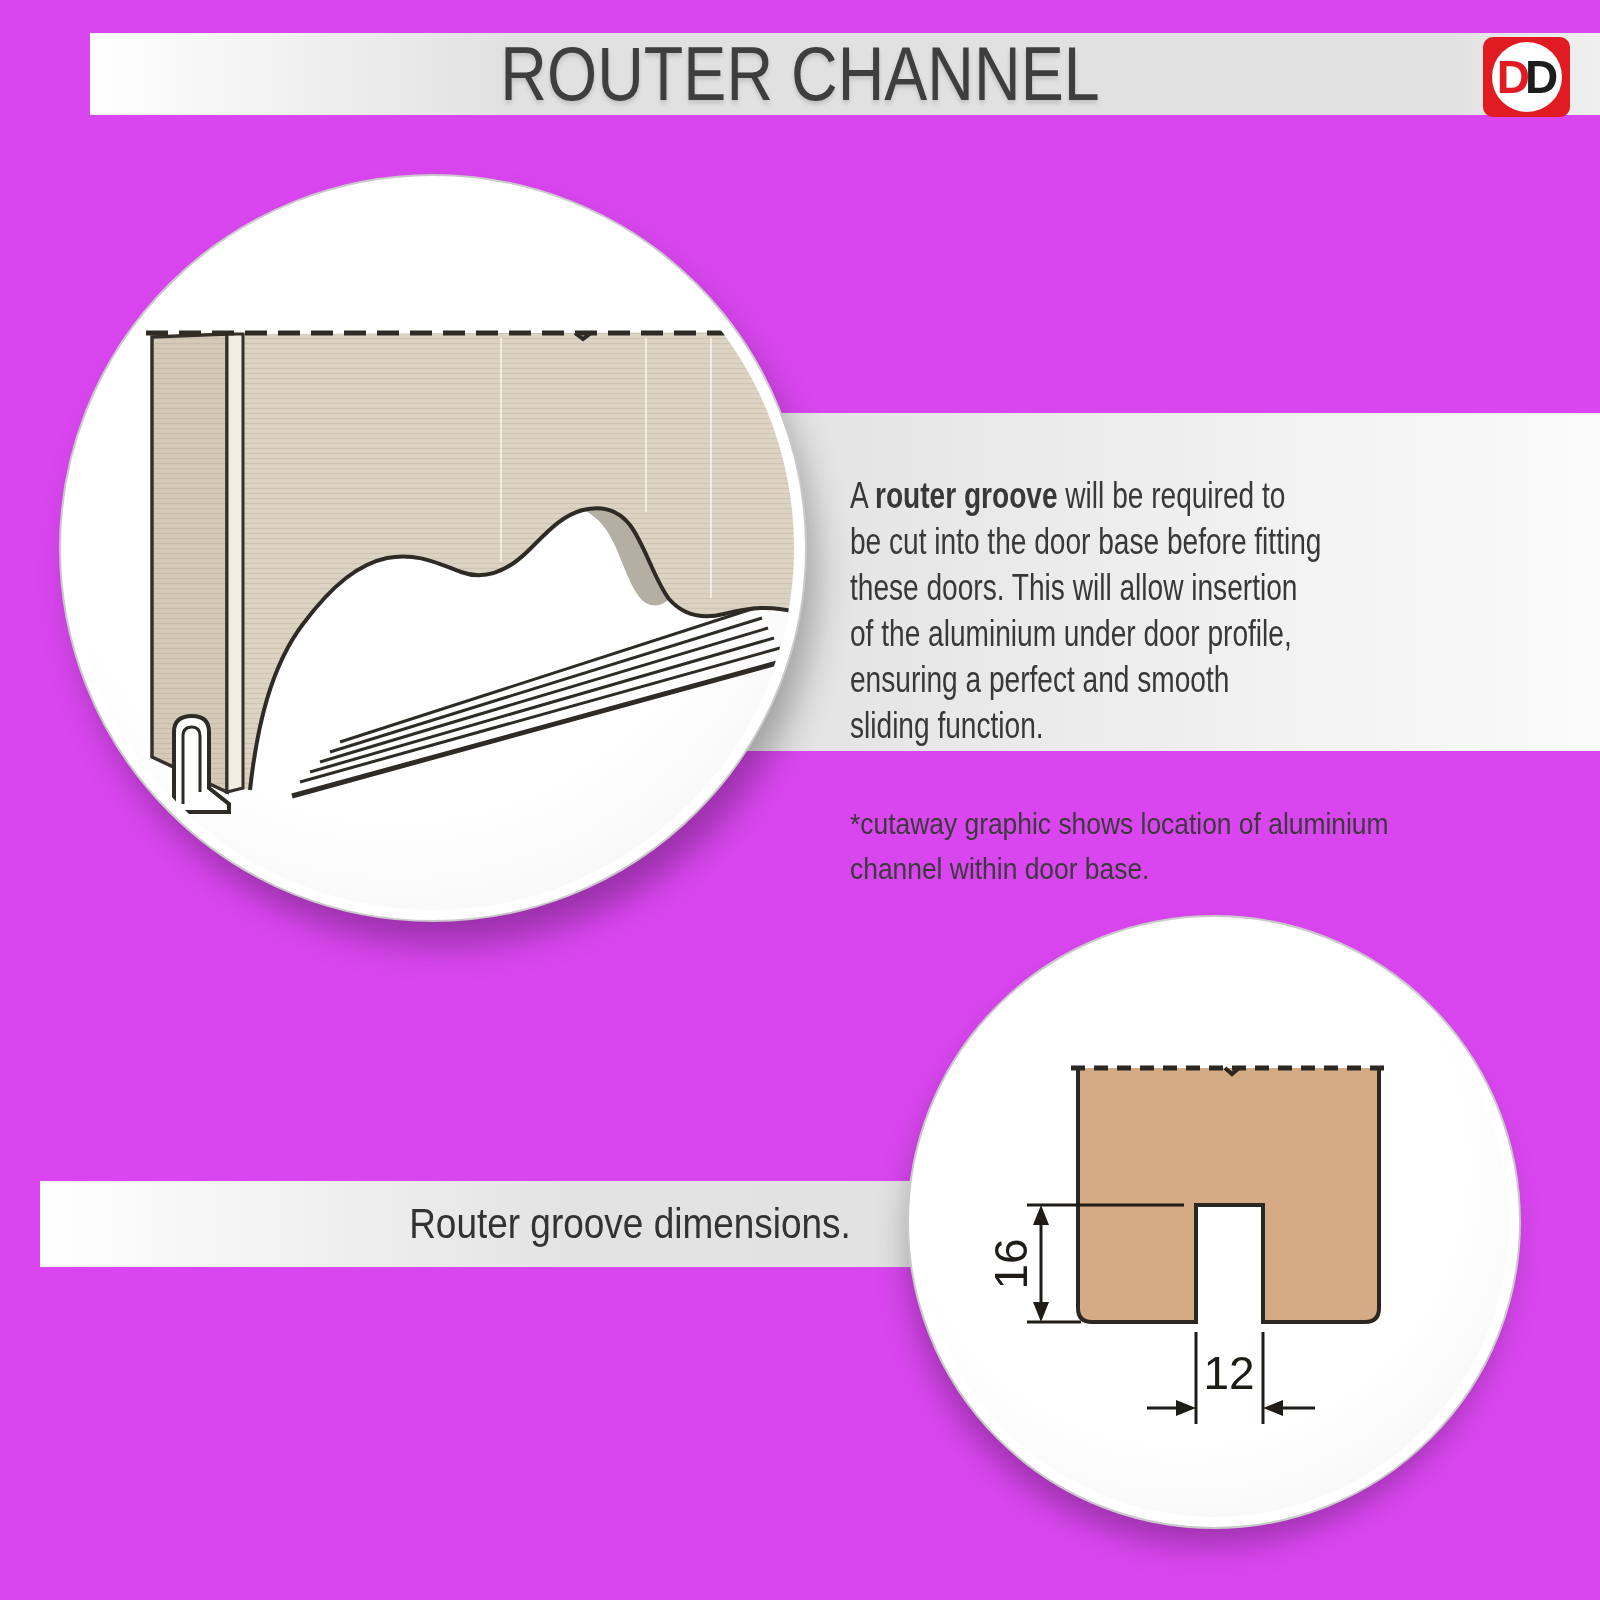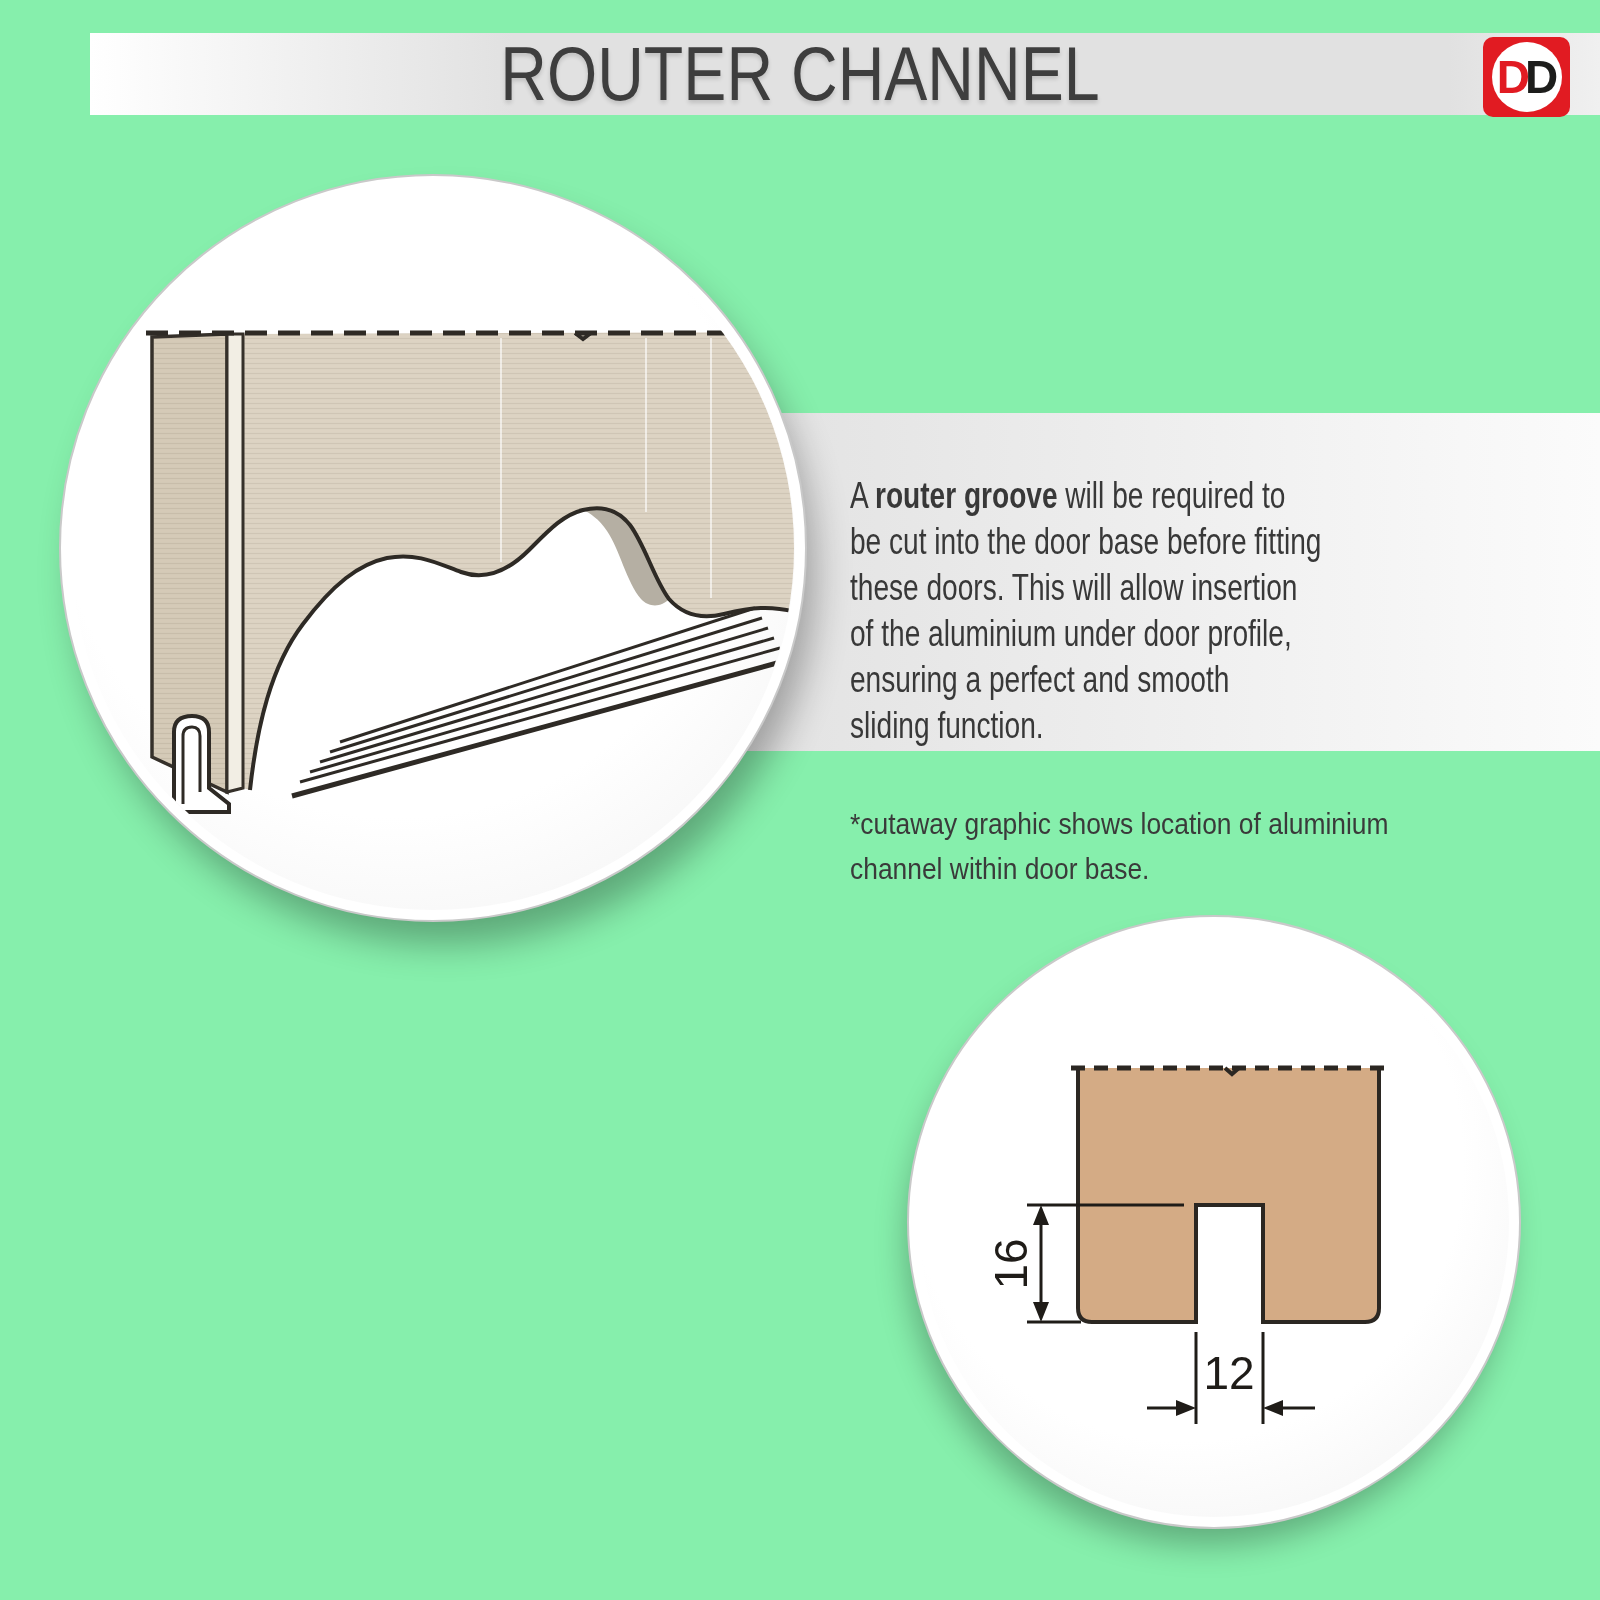--- a/index.html
+++ b/index.html
@@ -1,18 +1,18 @@
 <!DOCTYPE html>
 <html><head>
 <meta charset="utf-8">
 <style>
   html,body{margin:0;padding:0;background:#ffffff;}
   #page{
     position:relative;width:1600px;height:1600px;overflow:hidden;
-    background:#86efac;font-family:"Liberation Sans",sans-serif;
+    background:#d946ef;font-family:"Liberation Sans",sans-serif;
   }
   
   .header-band{
     position:absolute;left:90px;top:33px;width:1510px;height:82px;
     background:linear-gradient(to right,#ffffff 0%,#e1e1e1 28%,#e1e1e1 90%,#f0f0f0 100%);
   }
   .page-title{
     position:absolute;left:0;top:33px;width:1600px;height:82px;
     line-height:82px;text-align:center;font-size:76px;color:#3e3e3e;
     transform:scaleX(0.85);
@@ -100,20 +100,23 @@
   <div class="para-band"></div>
   <p class="body-text"><span>A </span><strong>router groove</strong><span> will be required to
 be cut into the door base before fitting
 these doors. This will allow insertion
 of the aluminium under door profile,
 ensuring a perfect and smooth
 sliding function.</span></p>
   <p class="footnote">*cutaway graphic shows location of aluminium
 channel within door base.</p>
 
+  <div class="dims-band">
+    <span class="dims-caption">Router groove dimensions.</span>
+  </div>
 
   <div class="big-circle">
     <div class="circle-inner">
       <svg width="724" height="724" viewBox="0 0 724 724">
         <defs>
           <clipPath id="bigclip">
               <circle cx="362" cy="362" r="361"></circle>
             </clipPath>
           <pattern id="hstripes" width="6" height="5" patternUnits="userSpaceOnUse">
             <line x1="0" y1="2.5" x2="6" y2="2.5" stroke="rgba(90,75,55,0.10)" stroke-width="1.2"></line>

